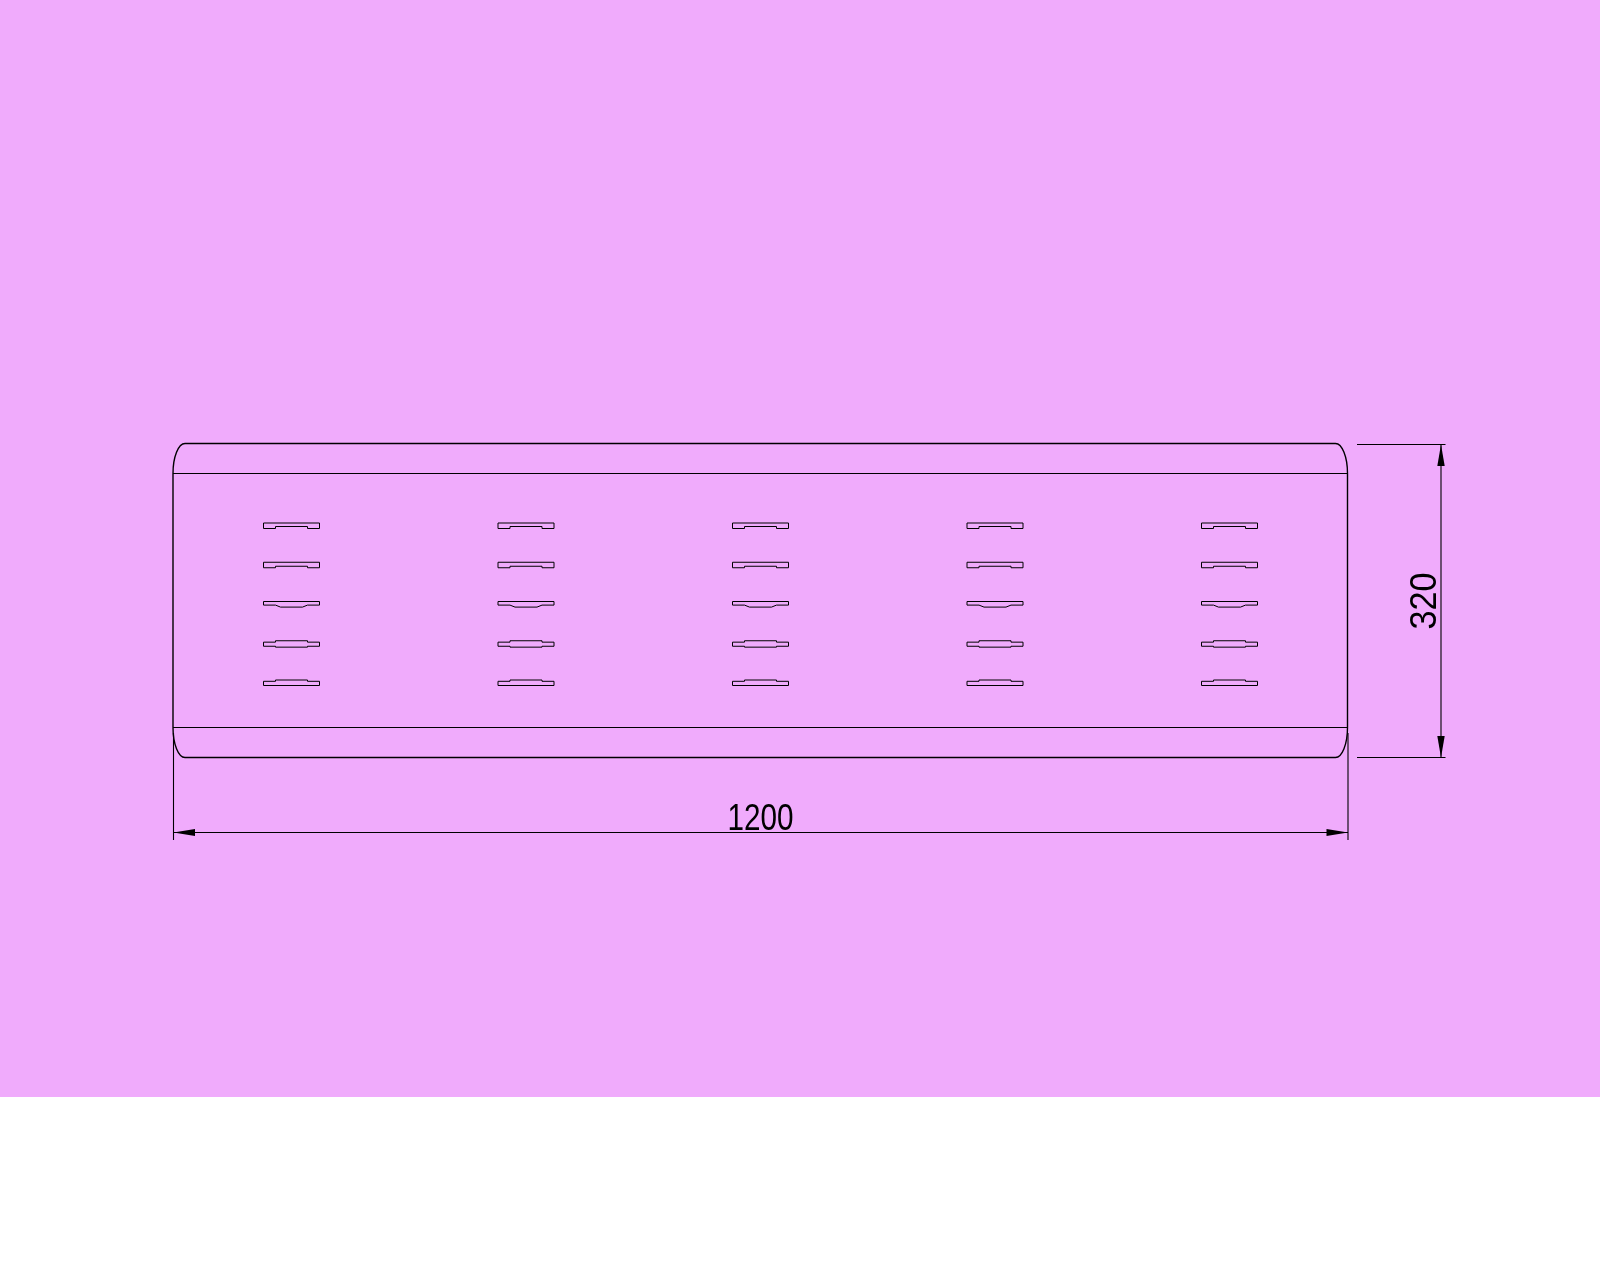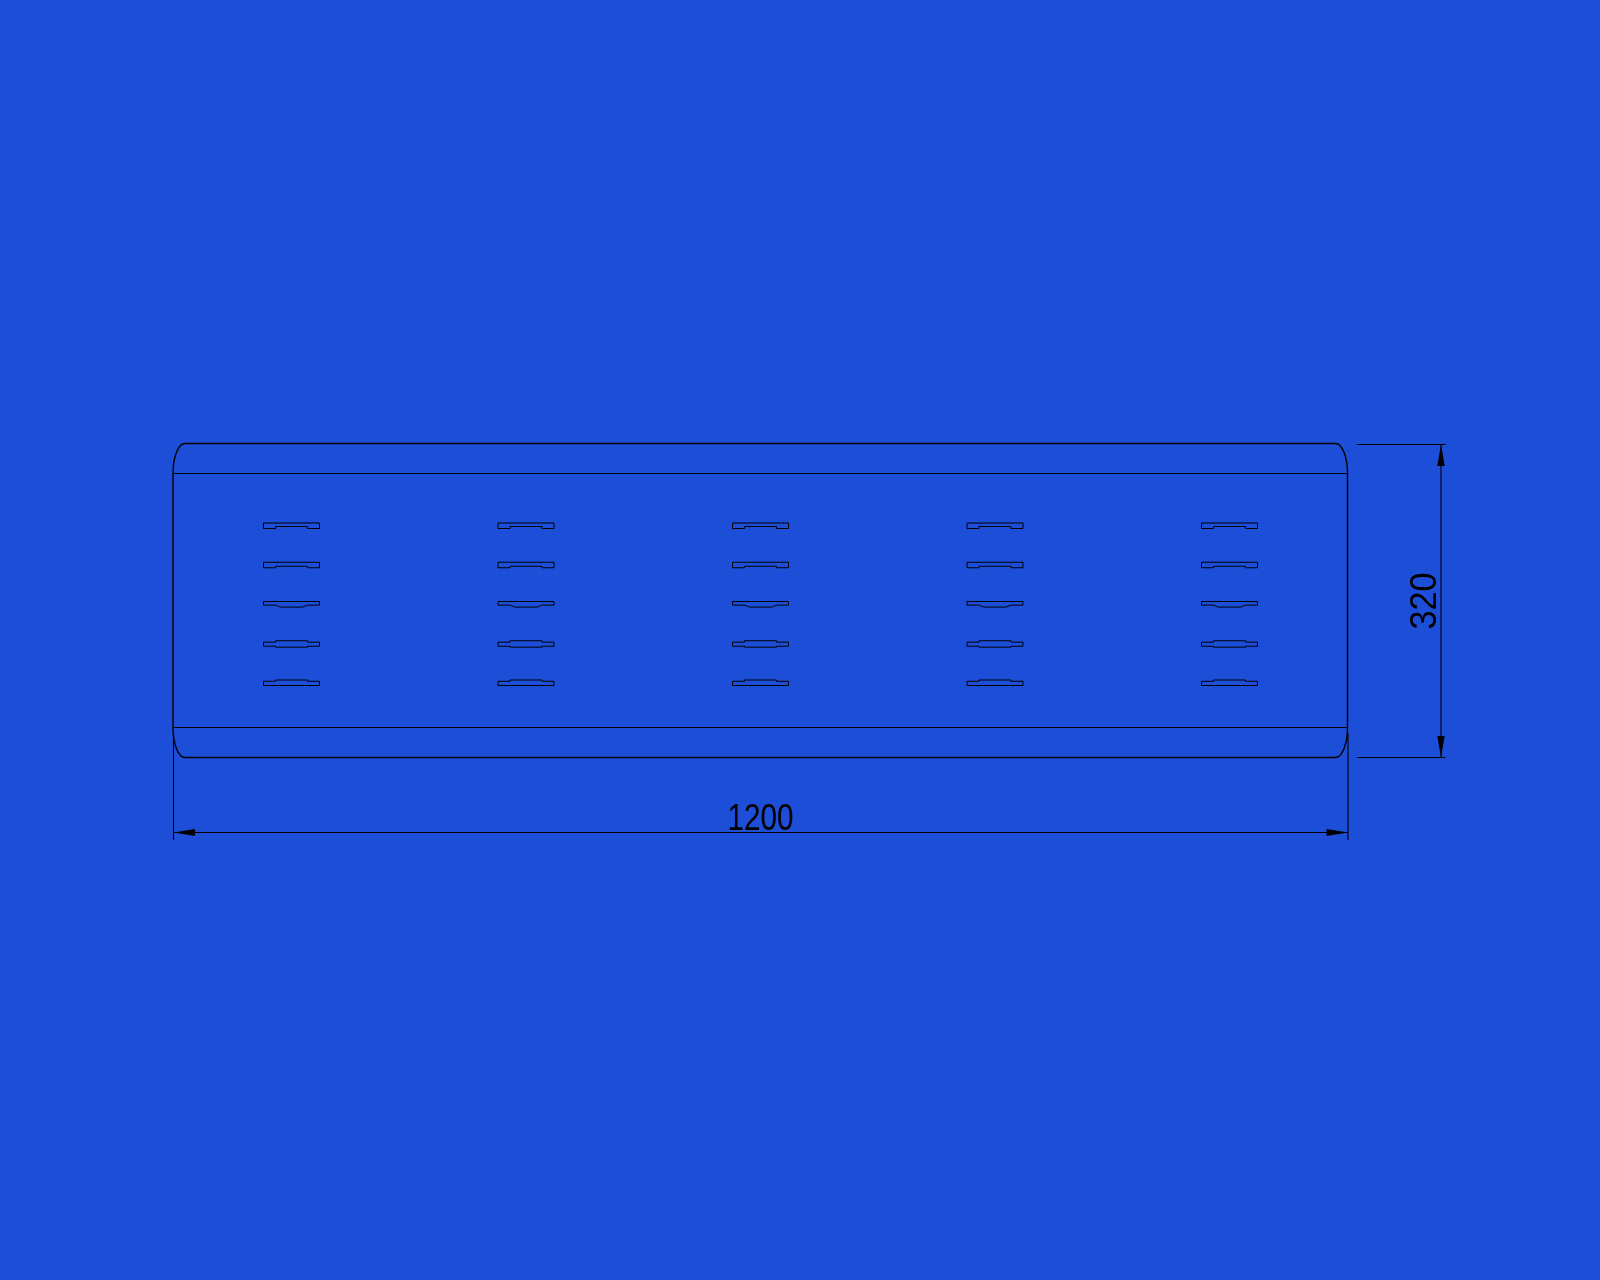--- a/index.html
+++ b/index.html
@@ -3,22 +3,22 @@
 <meta charset="utf-8">
 <style>
   html, body {
     margin: 0;
     padding: 0;
     background: #ffffff;
   }
   .canvas {
     position: relative;
     width: 1600px;
-    height: 1280px;
-    background: #1d4ed8;
+    height: 1097px;
+    background: #f0abfc;
     overflow: hidden;
   }
   svg {
     display: block;
   }
   .dim-text {
     font-family: "Liberation Sans", "DejaVu Sans", sans-serif;
     font-size: 36px;
     font-weight: 400;
     fill: #000000;

